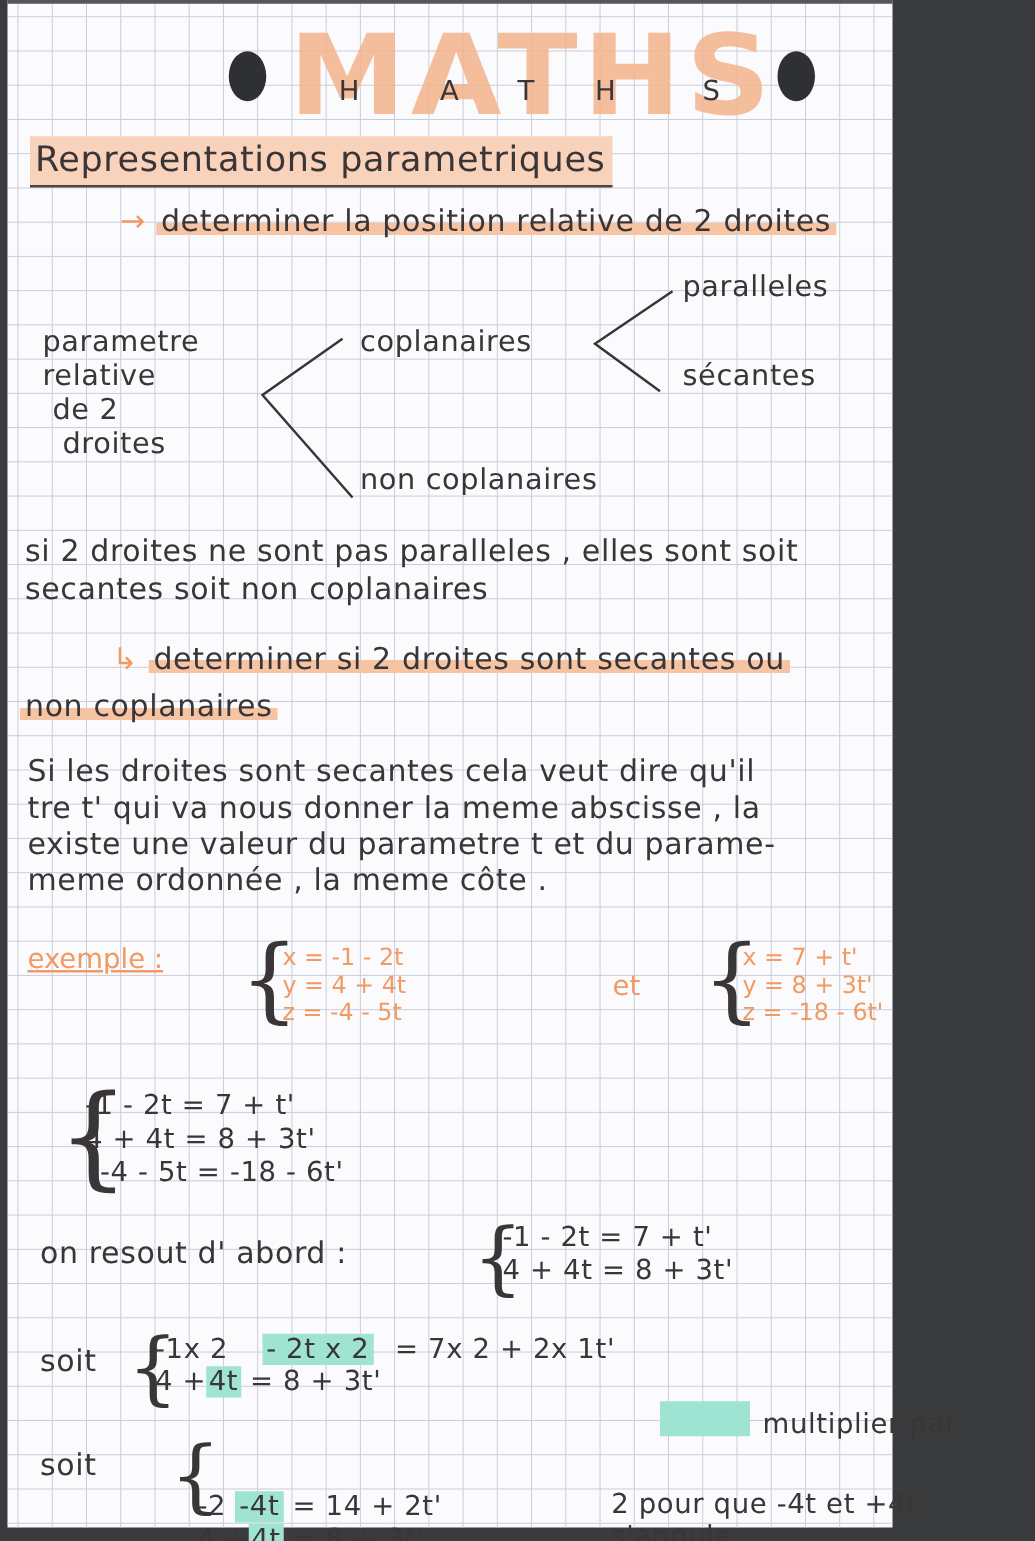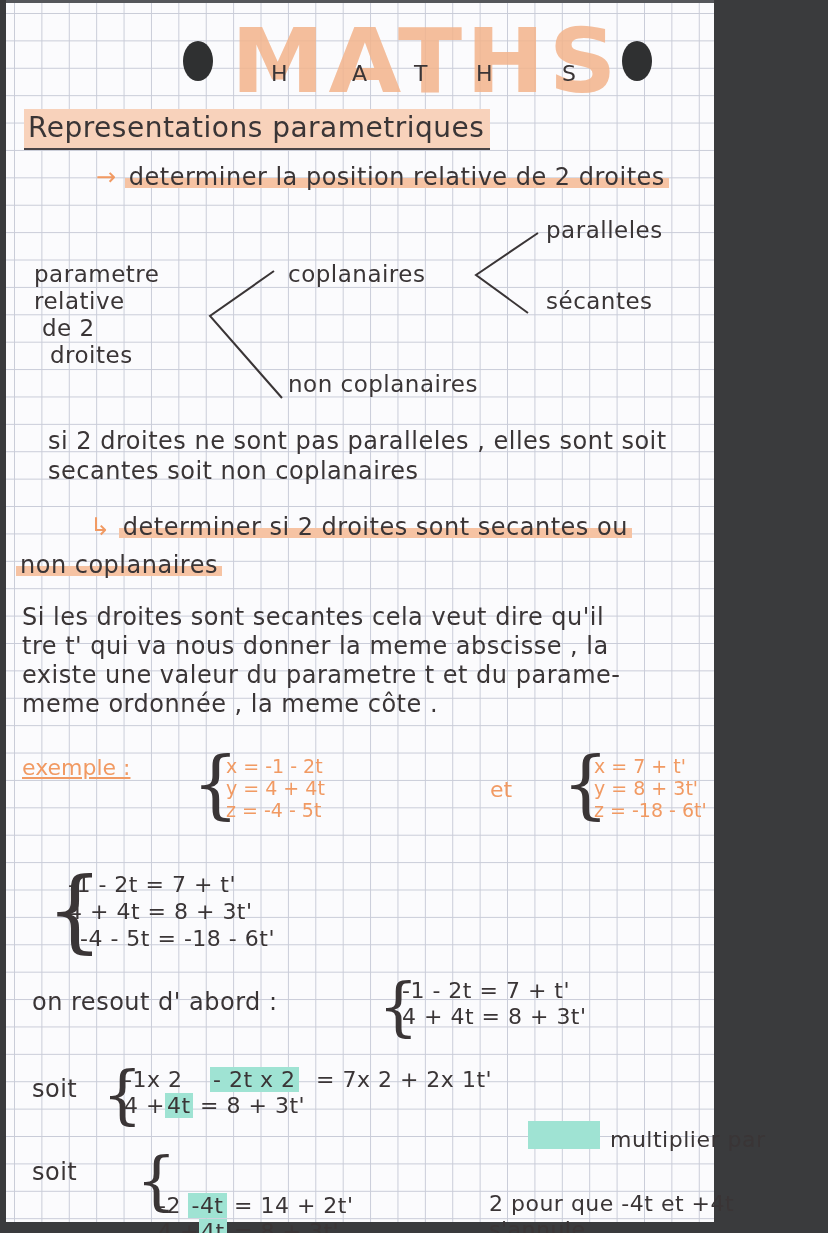--- a/index.html
+++ b/index.html
@@ -84,21 +84,21 @@
     <div>parametre</div>
     <div>relative</div>
     <div style="padding-left:8px;">de 2</div>
     <div style="padding-left:16px;">droites</div>
   </div>
   <div class="abs ink t23" style="left:282px; top:258px;">coplanaires</div>
   <div class="abs ink t23" style="left:540px; top:214px;">paralleles</div>
   <div class="abs ink t23" style="left:540px; top:285px;">sécantes</div>
   <div class="abs ink t23" style="left:282px; top:368px;">non coplanaires</div>
 
-  <div class="abs ink t24" style="left:14px; top:423px; line-height:30px;margin-left:28px;">
+  <div class="abs ink t24" style="left:14px; top:423px; line-height:30px;">
     <div>si 2 droites ne sont pas paralleles , elles sont soit</div>
     <div>secantes soit non coplanaires</div>
   </div>
 
   <div class="abs ink t24" style="left:84px; top:510px;">
     <span class="orange">↳</span>
     <span class="hl-peach" style="padding:0 4px;">determiner si 2 droites sont secantes ou</span>
   </div>
   <div class="abs ink t24" style="left:10px; top:548px;">
     <span class="hl-peach" style="padding:0 4px;">non coplanaires</span>

